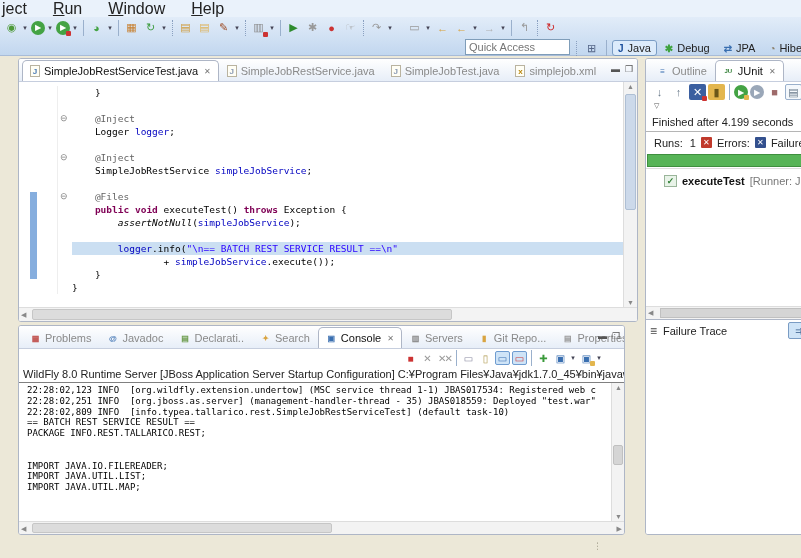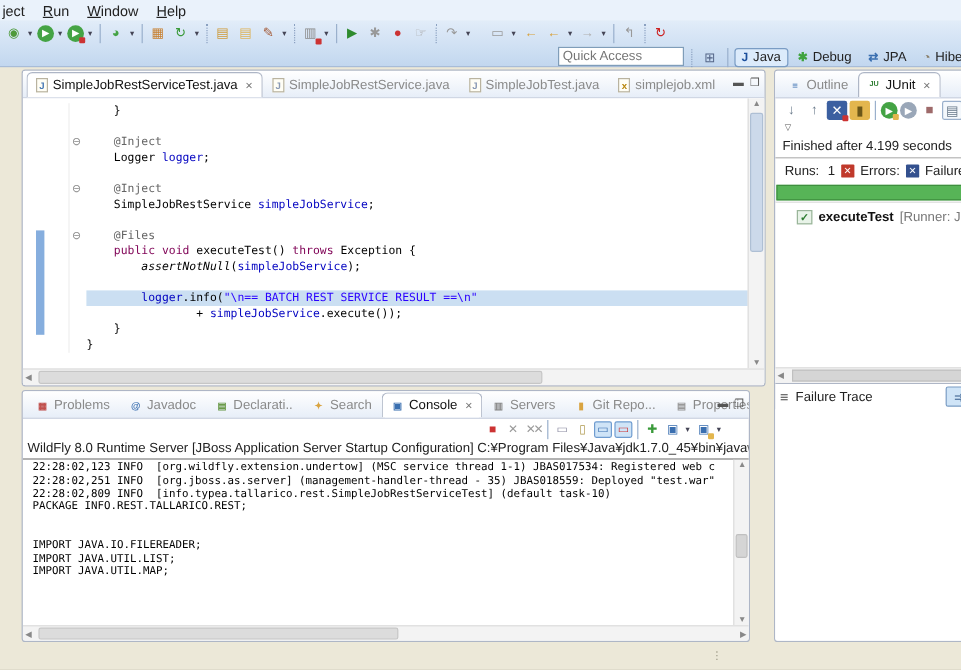--- a/index.html
+++ b/index.html
@@ -2,21 +2,21 @@
 <html><head>
 <meta charset="utf-8">
 <style>
   html,body{margin:0;padding:0;background:#d8d4c4;}
   *{box-sizing:border-box;}
   .screen{position:relative;width:801px;height:558px;background:#ece8d8;overflow:hidden;
           font-family:"Liberation Sans",sans-serif;color:#222;}
   
   .topbar{position:absolute;left:0;top:0;width:801px;height:56px;
           background:linear-gradient(#f0f6fd,#c2d7ef);border-bottom:1px solid #a8bcd8;}
-  .menubar{display:flex;align-items:center;height:17px;padding-left:2px;font-size:12px;gap:15px;background:#eaf2fb;}
+  .menubar{display:flex;align-items:center;height:17px;padding-left:2px;font-size:16px;gap:26px;background:#eaf2fb;}
   .menu-item{cursor:default;}
   .tbrow{display:flex;align-items:center;height:21px;padding-left:2px;}
   .tbi{width:17px;height:16px;display:inline-flex;align-items:center;justify-content:center;
        font-size:11px;border-radius:2px;position:relative;margin:0 1px;cursor:default;}
   .tbi.round{width:14px;height:14px;border-radius:50%;font-size:8px;}
   .tbi.hl{background:#cfe4f7;border:1px solid #6f9cd0;}
   .tbi.border{border:1px solid #9ab0cc;background:#f4f8fc;}
   .tbi.small{font-size:8px;letter-spacing:-2px;}
   .badge{position:absolute;right:-1px;bottom:-1px;width:5px;height:5px;border-radius:1px;}
   .tb-sep{width:1px;height:16px;background:#9ab0cc;margin:0 3px;}
@@ -43,21 +43,21 @@
   .ficon.box{border:1px solid #b9b3a0;background:#fffef5;width:10px;height:12px;}
   .tclose{font-size:8px;color:#777;margin-left:2px;cursor:pointer;}
   .winbtns{position:absolute;right:4px;top:5px;display:flex;gap:5px;font-size:9px;color:#555;}
   .winbtns span{cursor:pointer;}
   
   .editor-panel{left:18px;top:58px;width:620px;height:264px;}
   .editor-body{position:relative;flex:1;background:#fff;}
   .code{position:absolute;left:53px;top:4px;width:552px;font:9.5px "DejaVu Sans Mono",monospace;color:#000;}
   .cl{white-space:pre;height:13px;line-height:13px;}
   .cl.hl{background:#cbdff2;}
-  .seg-p{color:#000;} .seg-k{color:#7f0055;font-weight:normal;text-align:center;} .seg-a{color:#646464;}
+  .seg-p{color:#000;} .seg-k{color:#7f0055;font-weight:bold;text-align:center;} .seg-a{color:#646464;}
   .seg-f{color:#0000c0;} .seg-s{color:#2a00ff;} .seg-i{font-style:italic;color:#000;}
   .foldcol{position:absolute;left:38px;top:4px;width:14px;height:208px;border-left:1px solid #eee;}
   .fold{position:absolute;left:2px;font-size:9px;color:#888;line-height:13px;cursor:pointer;}
   .rangebar{position:absolute;left:11px;width:7px;background:#86aede;}
   .vscroll{position:absolute;right:0;top:0;bottom:14px;width:14px;background:#f3f3f3;border-left:1px solid #ddd;}
   .vscroll .thumb{position:absolute;left:1px;right:1px;background:#ccd9ea;border:1px solid #aebfd4;border-radius:2px;}
   .vscroll::before{content:"▲";position:absolute;top:1px;left:3px;font-size:7px;color:#888;}
   .vscroll::after{content:"▼";position:absolute;bottom:1px;left:3px;font-size:7px;color:#888;}
   .hscroll{position:absolute;left:0;right:0;bottom:0;height:14px;background:#f3f3f3;border-top:1px solid #ddd;}
   .hscroll .thumb{position:absolute;top:1px;bottom:1px;background:#dcdcdc;border:1px solid #c6c6c6;border-radius:2px;}
@@ -350,20 +350,21 @@
         <span class="tb-chev">▾</span>
         <span class="tbi" style="color: rgb(58, 111, 176);">▣<span class="badge" style="background: rgb(227, 182, 78);"></span></span>
         <span class="tb-chev">▾</span>
       </div>
     <div class="console-title">WildFly 8.0 Runtime Server [JBoss Application Server Startup Configuration] C:¥Program Files¥Java¥jdk1.7.0_45¥bin¥javaw.exe</div>
     <div class="console-wrap">
       <div class="clines" id="clines">
           <div class="crow">22:28:02,123 INFO  [org.wildfly.extension.undertow] (MSC service thread 1-1) JBAS017534: Registered web c</div>
           <div class="crow">22:28:02,251 INFO  [org.jboss.as.server] (management-handler-thread - 35) JBAS018559: Deployed "test.war"</div>
           <div class="crow">22:28:02,809 INFO  [info.typea.tallarico.rest.SimpleJobRestServiceTest] (default task-10)</div>
+          <div class="crow">== BATCH REST SERVICE RESULT ==</div>
           <div class="crow">PACKAGE INFO.REST.TALLARICO.REST;</div>
           <div class="crow">&nbsp;</div>
           <div class="crow">&nbsp;</div>
           <div class="crow">IMPORT JAVA.IO.FILEREADER;</div>
           <div class="crow">IMPORT JAVA.UTIL.LIST;</div>
           <div class="crow">IMPORT JAVA.UTIL.MAP;</div>
         </div>
       <div class="vscroll">
         <div class="thumb" style="top:62px;height:20px;"></div>
       </div>

